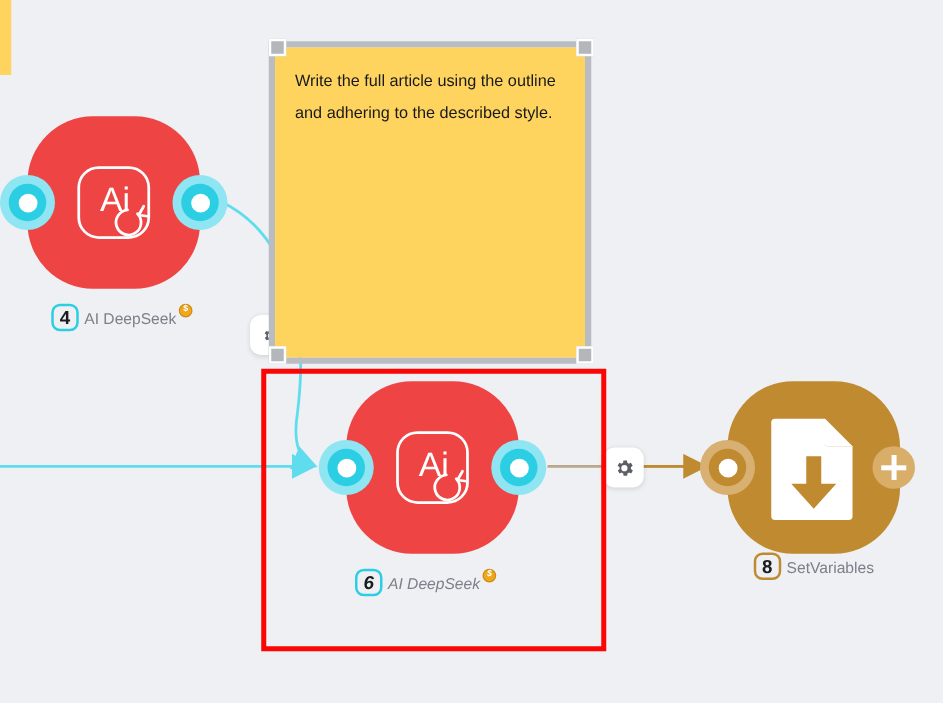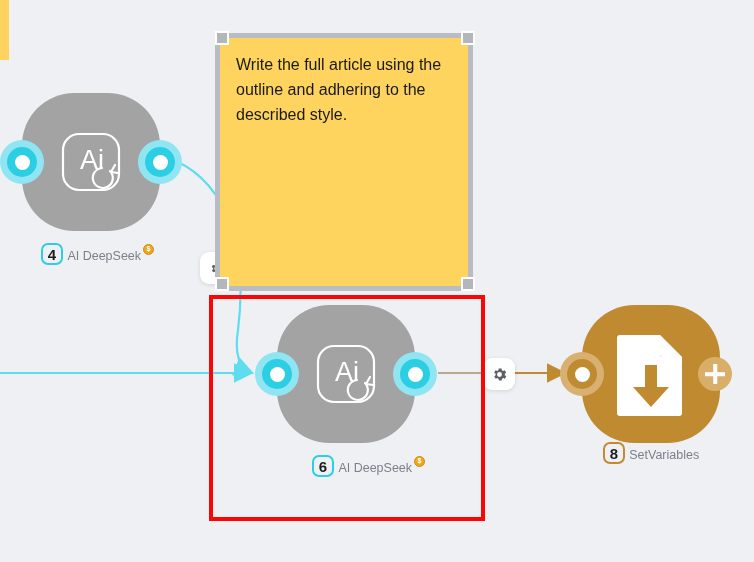--- a/index.html
+++ b/index.html
@@ -31,21 +31,21 @@
   }
 
   
   .sticky {
     position: absolute;
     background: #ffd45e;
     box-sizing: border-box;
     z-index: 4;
   }
   .sticky-text {
-    font-size: 16px;
+    font-size: 13px;
     line-height: 25px;
     color: #18191b;
     padding: 14px 16px 10px 16px;
     white-space: pre-wrap;
     font-family: "Liberation Sans", sans-serif;
   }
   .sticky-edge-strip {
     position: absolute;
     left: 0;
     top: 0;
@@ -84,21 +84,21 @@
   
   .node {
     position: absolute;
     z-index: 5;
   }
   .node-body {
     position: absolute;
     left: 0; top: 0;
     border-radius: 38%;
   }
-  .node-ai .node-body { background: #a3a3a3; }
+  .node-ai .node-body { background: #ef4444; }
   .node-setvar .node-body { background: #c08b30; }
 
   .port {
     position: absolute;
     border-radius: 50%;
     display: flex;
     align-items: center;
     justify-content: center;
     z-index: 7;
   }
@@ -268,21 +268,21 @@
       <div class="port-mid-ai" style="width:30px; height:30px; display:flex; align-items:center; justify-content:center;">
         <div class="port-core" style="width:15px; height:15px;"></div>
       </div>
     </div>
     <div class="port port-outer-ai" style="left:116px; top:47px; width:44px; height:44px;">
       <div class="port-mid-ai" style="width:30px; height:30px; display:flex; align-items:center; justify-content:center;">
         <div class="port-core" style="width:15px; height:15px;"></div>
       </div>
     </div>
   </div>
-  <div class="node-meta" style="left:293px; top:455px; width:138px; z-index:10;">
+  <div class="node-meta" style="left:265px; top:455px; width:138px; z-index:10;font-style:italic;">
     <div class="badge badge-ai">6</div>
     <div class="node-label"><span>AI DeepSeek</span><span class="coin">$</span></div>
   </div>
 
   <div class="gear-chip" style="left:483px; top:358px;">
     <svg width="17" height="17" viewBox="0 0 24 24">
       <path fill="#5c5f66" d="M19.4 13a7.8 7.8 0 0 0 0-2l2-1.6-2-3.4-2.4 1a7.6 7.6 0 0 0-1.7-1l-.4-2.6h-4l-.4 2.6c-.6.2-1.2.6-1.7 1l-2.4-1-2 3.4L6.6 11a7.8 7.8 0 0 0 0 2l-2 1.6 2 3.4 2.4-1c.5.4 1.1.8 1.7 1l.4 2.6h4l.4-2.6c.6-.2 1.2-.6 1.7-1l2.4 1 2-3.4-2.2-1.6zM12 15.5A3.5 3.5 0 1 1 15.5 12 3.5 3.5 0 0 1 12 15.5z"></path>
     </svg>
   </div>
 

